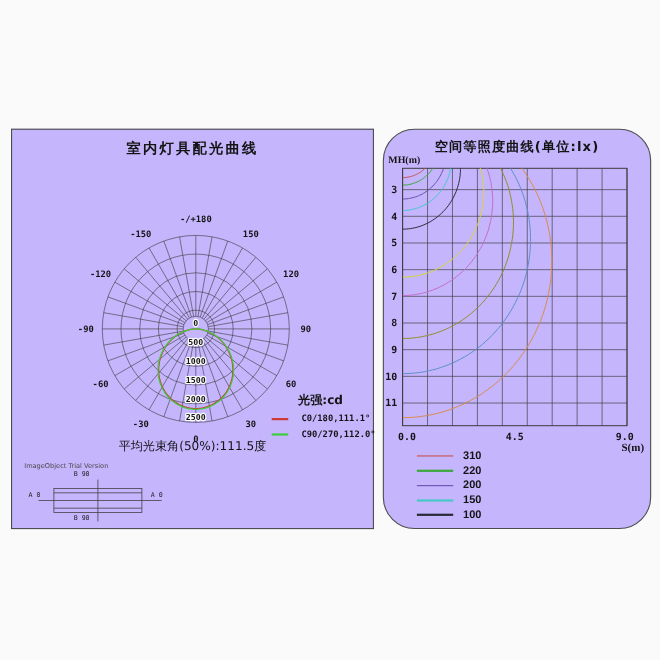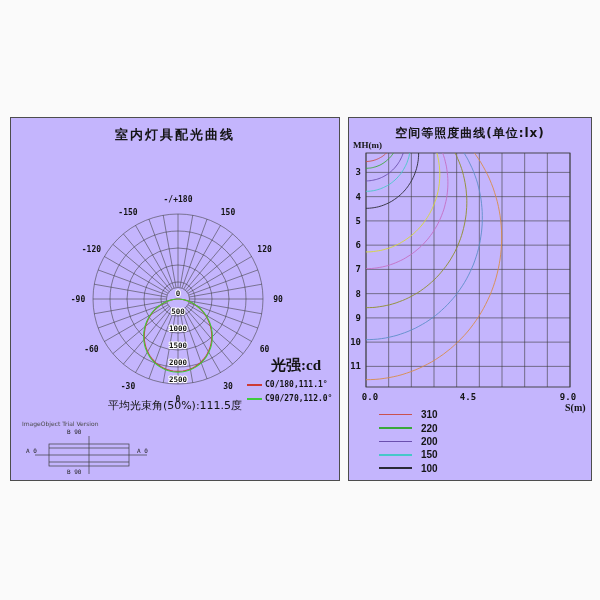--- a/index.html
+++ b/index.html
@@ -8,33 +8,33 @@
     background:#fafafa;
     font-family:"DejaVu Sans","Liberation Sans",sans-serif;
     -webkit-font-smoothing:antialiased;
   }
   .stage{position:relative;width:600px;height:600px;overflow:hidden;}
   .panel{
     position:absolute;top:117px;height:364px;
     background:#c4b5fd;border:1px solid #4d4d4d;box-sizing:border-box;
   }
   #left-panel{left:10px;width:330px;}
-  #right-panel{left:348px;width:244px;}
+  #right-panel{left:348px;width:244px;border-radius:29px;}
   .cjk-title{
     position:absolute;left:0;width:100%;text-align:center;
     font-weight:bold;color:#141414;letter-spacing:2px;
   }
   #polar-title{top:8px;font-size:13px;}
   #iso-title{top:7px;font-size:12px;letter-spacing:1px;}
   .num{font-family:Liberation Serif, serif;font-weight:bold;color:#141414;}
   svg.fill{position:absolute;left:0;top:0;}
   
   #polar-legend{position:absolute;left:236px;top:238px;font-size:8px;}
-  #polar-legend .ltitle{padding-left:24px;font-weight:bold;font-size:15px;color:#141414;font-family:Liberation Serif, serif;}
-  #polar-legend .lrow{display:flex;align-items:center;margin-top:5px;}
+  #polar-legend .ltitle{padding-left:24px;font-weight:bold;font-size:11px;color:#141414;}
+  #polar-legend .lrow{display:flex;align-items:center;margin-top:5px;gap:9px;}
   #polar-legend .lline{display:inline-block;width:15px;height:2px;margin-right:3px;}
   #polar-legend .llabel{font-family:"DejaVu Sans Mono","Liberation Mono",monospace;font-weight:bold;font-size:8px;color:#141414;white-space:nowrap;}
   #avg-beam{position:absolute;left:0;top:280px;width:100%;text-align:center;font-weight:normal;font-size:11px;color:#141414;}
   #watermark{position:absolute;left:11px;top:302px;font-size:6px;color:#4a4a4a;letter-spacing:0;}
   .fixlabel{position:absolute;font-family:"DejaVu Sans Mono","Liberation Mono",monospace;font-size:6px;color:#222;white-space:nowrap;}
   
   #mh-label{position:absolute;left:4px;top:22px;font-size:9px;}
   #s-label{position:absolute;left:216px;top:284px;font-size:10px;}
   
   .iso-col{position:absolute;top:290px;}

